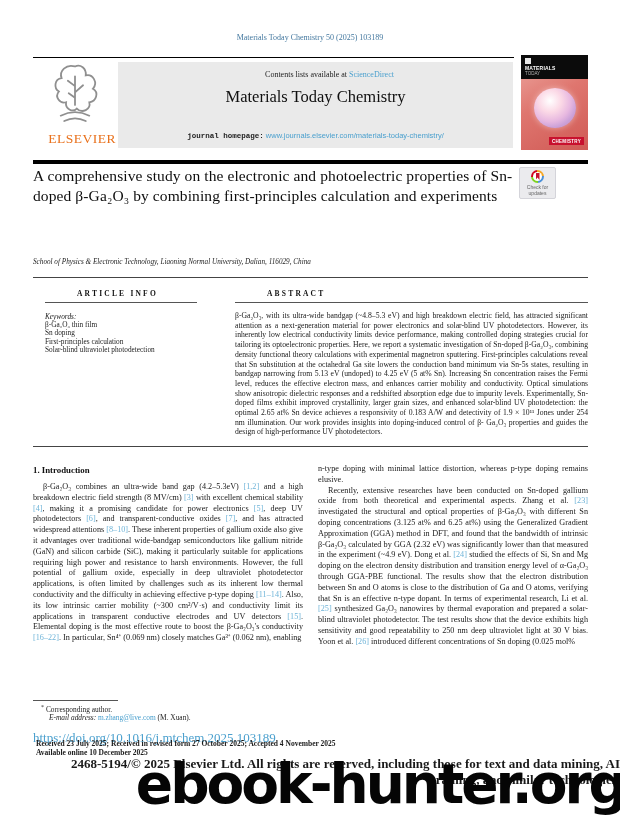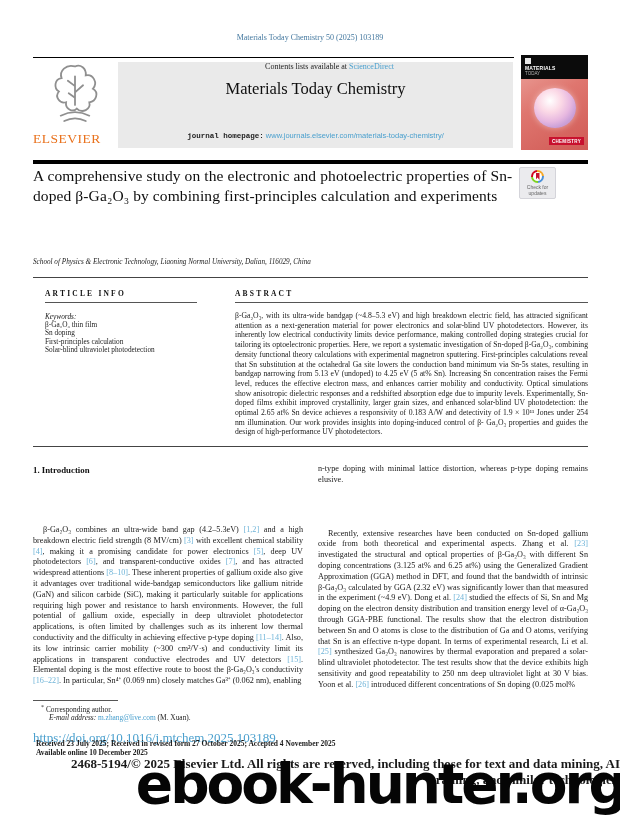--- a/index.html
+++ b/index.html
@@ -5,25 +5,25 @@
   html,body{margin:0;padding:0;background:#fff;}
   .page{position:relative;width:620px;height:827px;background:#fff;overflow:hidden;
         font-family:"Liberation Serif",serif;color:#1c1c1c;}
 
   .journal-ref{position:absolute;top:33px;left:0;right:0;text-align:center;
     font-size:8px;color:#44789f;}
 
   
   .header{position:absolute;left:33px;top:57px;width:555px;height:107px;}
   .topline{position:absolute;top:0;left:0;width:481px;height:1px;background:#000;}
-  .elsevier{position:absolute;top:5px;left:0;width:83px;height:92px;text-align:left;}
+  .elsevier{position:absolute;top:5px;left:0;width:83px;height:92px;text-align:right;}
   .elsevier svg{display:block;margin:0 auto;}
   .els-name{font-size:13.5px;color:#E9711C;letter-spacing:.5px;margin-top:1px;}
   .graybox{position:absolute;left:85px;top:5px;width:395px;height:86px;background:#eaeaea;text-align:center;}
-  .contents-line{font-size:8px;color:#222;margin-left:28px;}
+  .contents-line{padding-top:8px;font-size:8px;color:#222;margin-left:28px;}
   .jname{font-size:16.5px;margin-top:8px;color:#0f0f0f;}
   .homepage{position:absolute;bottom:8px;left:0;width:100%;font-size:7.5px;
     font-family:"Liberation Sans",sans-serif;}
   .hp-label{font-weight:bold;color:#222;font-family:Liberation Mono, monospace;}
   a.link{color:#4BA0CE;text-decoration:none;cursor:pointer;}
 
   
   .cover{position:absolute;left:488px;top:-2px;width:67px;height:95px;
     background:linear-gradient(150deg,#eda9a2 0%,#df766f 45%,#d05a55 100%);}
   .cover-band{position:absolute;top:0;left:0;right:0;height:24px;background:#0b0b0b;
@@ -58,35 +58,35 @@
   .byline sup{font-size:7px;}
   .orcid{display:inline-block;width:8px;height:8px;border-radius:50%;background:#A6CE39;
     margin:0 2px;vertical-align:2px;}
   .affil{position:absolute;left:33px;top:258px;font-size:7.2px;font-style:italic;color:#222;}
   .rule{position:absolute;background:#444;height:1px;}
   .r-affil{left:33px;top:277px;width:555px;}
 
   
   .info-col{position:absolute;left:45px;top:289px;width:160px;}
   .abs-col{position:absolute;left:235px;top:289px;width:353px;}
-  .colhead{font-size:7.5px;font-weight:bold;letter-spacing:2.2px;color:#111;}
+  .colhead{font-size:7.5px;font-weight:bold;letter-spacing:2.2px;color:#111;margin-left:32px;}
   .headrule{margin-top:4px;height:1px;background:#555;width:100%;}
   .info-col .headrule{width:152px;}
   .kw-label{margin-top:9px;font-size:7.3px;font-style:italic;}
   .kw{font-size:7.3px;line-height:8.4px;}
   .abs-text{margin-top:8px;font-size:7.7px;line-height:9.7px;text-align:justify;color:#1a1a1a;}
   .r-absbottom{left:33px;top:446px;width:555px;}
 
   
   .sec-head{position:absolute;left:33px;top:465px;font-size:8.8px;font-weight:bold;color:#111;}
   .col{position:absolute;width:270px;}
   .col.left{left:33px;top:482px;}
   .col.right{left:318px;top:464px;}
   .col p{margin:0;font-size:8.2px;line-height:10.8px;text-align:justify;color:#1a1a1a;}
-  .col p.indent{text-indent:10px;margin-top:43px;}
+  .col p.indent{text-indent:10px;}
   .cite{color:#6fb4d8;cursor:pointer;}
 
   
   .foot-rule{position:absolute;left:33px;top:700px;width:85px;height:1px;background:#555;}
   .footnote{position:absolute;left:41px;top:704px;font-size:7.4px;}
   .email-line{position:absolute;left:49px;top:713px;font-size:7.4px;}
   .it{font-style:italic;}
   .doi{position:absolute;left:33px;top:730px;font-size:13px;}
   .fline{position:absolute;left:36px;font-size:7.5px;color:#1a1a1a;font-weight:bold;}
   .dates{top:739px;}

